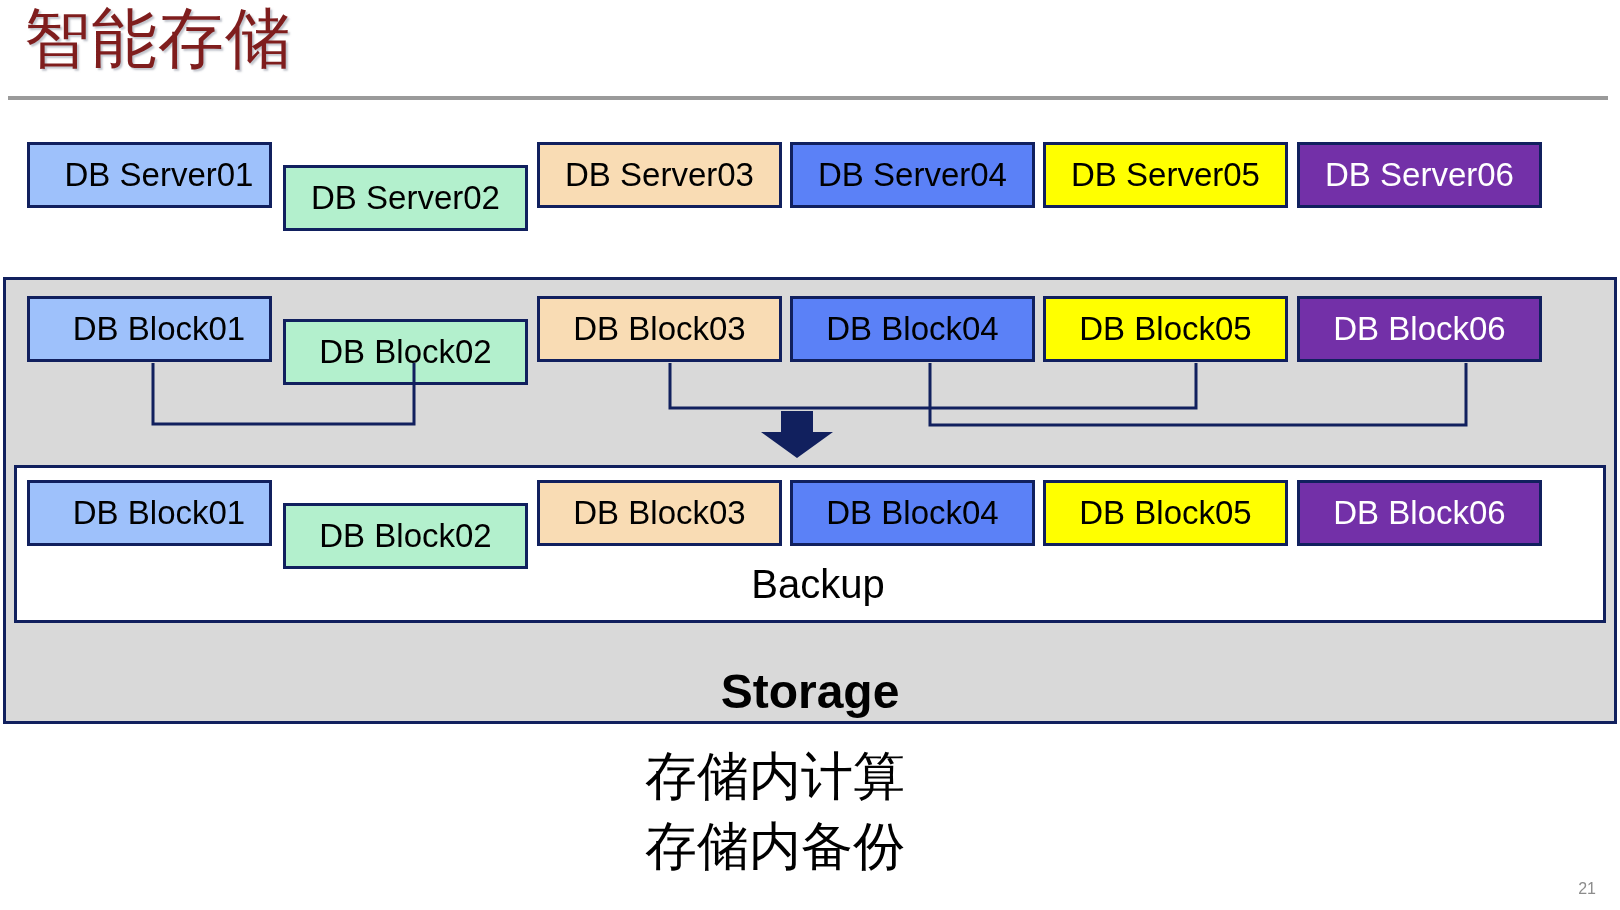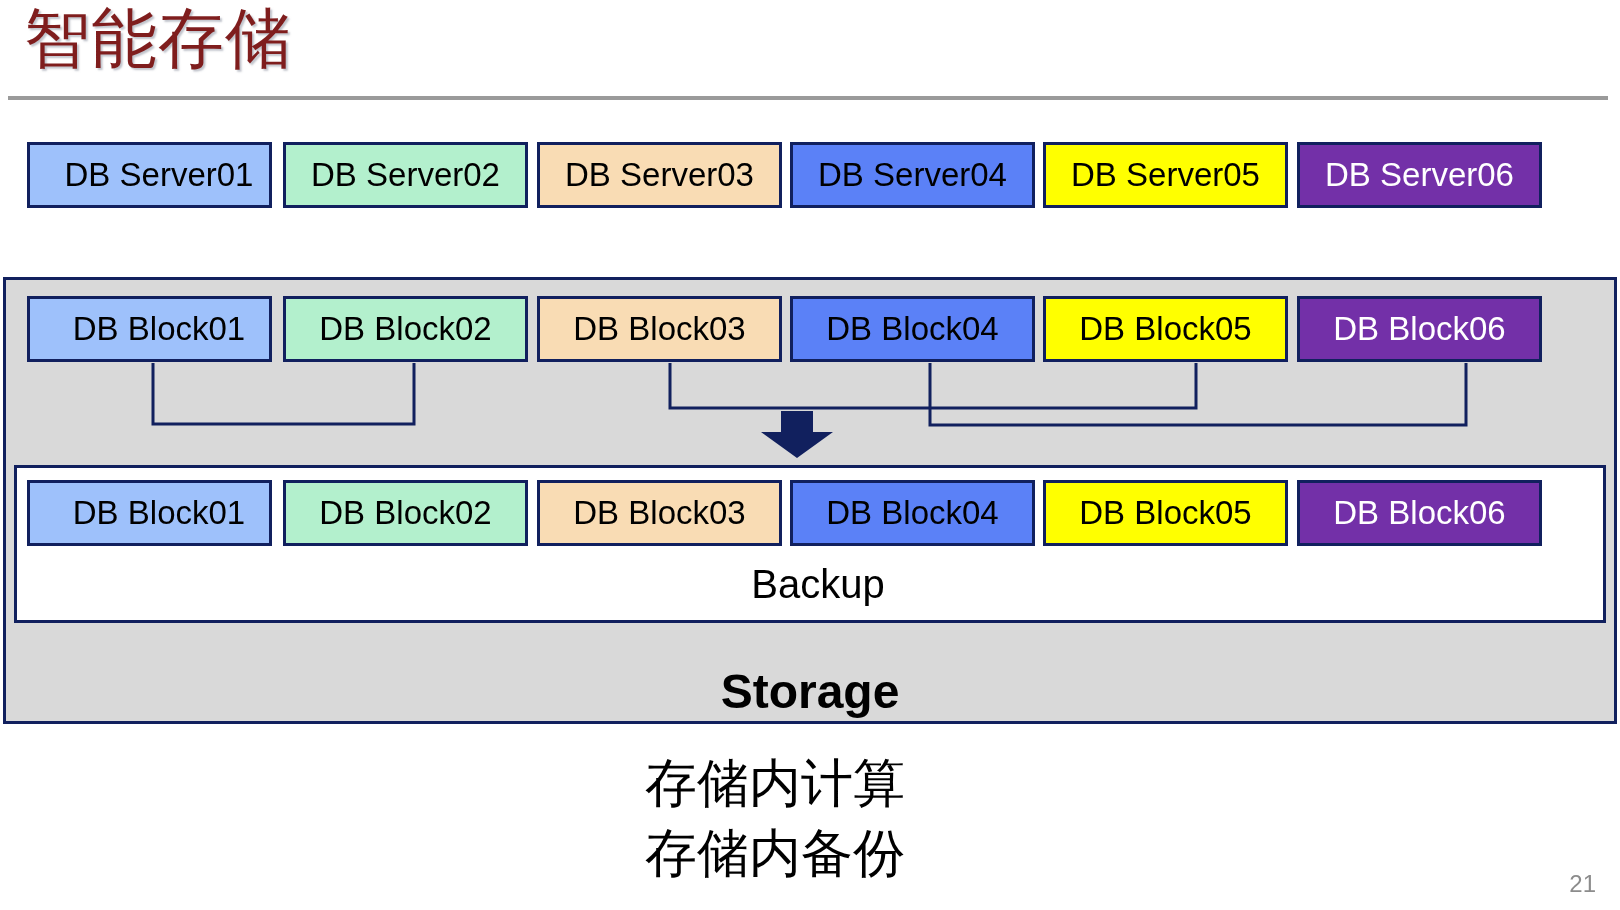--- a/index.html
+++ b/index.html
@@ -21,21 +21,21 @@
     background:#9a9a9a;
   }
   
   .box{
     position:absolute;box-sizing:border-box;
     border:3px solid #11205e;
     display:flex;align-items:center;justify-content:center;
     font-size:33px;color:#000000;white-space:nowrap;
   }
   .c-blue   {background:#9ec1fb;padding-left:19px;}
-  .c-green  {background:#b3f0cd;}
+  .c-green  {background:#b3f0cd;margin-top:23px;}
   .c-peach  {background:#f9dcb4;}
   .c-blue2  {background:#5b81f7;}
   .c-yellow {background:#ffff00;}
   .c-purple {background:#7330a8;color:#ffffff;}
   
   #server-row .box{top:142px;height:66px;}
   
   #storage-container{
     position:absolute;left:3px;top:277px;width:1614px;height:447px;
     box-sizing:border-box;border:3px solid #11205e;background:#d9d9d9;
@@ -54,27 +54,27 @@
     position:absolute;left:8px;top:562px;width:1620px;text-align:center;
     font-size:40px;color:#000000;
   }
   #storage-label{
     position:absolute;left:0;top:630px;width:1620px;text-align:center;
     font-size:48px;font-weight:bold;color:#000000;margin-top:34px;
   }
   
   .caption{
     position:absolute;left:0;width:1550px;text-align:center;
-    font-size:52px;color:#000000;margin-top:7px;
+    font-size:52px;color:#000000;
   }
   #caption-1{top:742px;}
   #caption-2{top:812px;}
   #page-number{
     position:absolute;right:24px;bottom:12px;
-    font-size:24px;color:#8c8c8c;
+    font-size:16px;color:#8c8c8c;
   }
 </style>
 </head>
 <body>
 
 <div id="slide-title">智能存储</div>
 <div id="title-rule"></div>
 
 <div id="server-row">
     <div class="box c-blue" style="left: 27px; width: 245px; top: 142px; background: rgb(158, 193, 251);">

